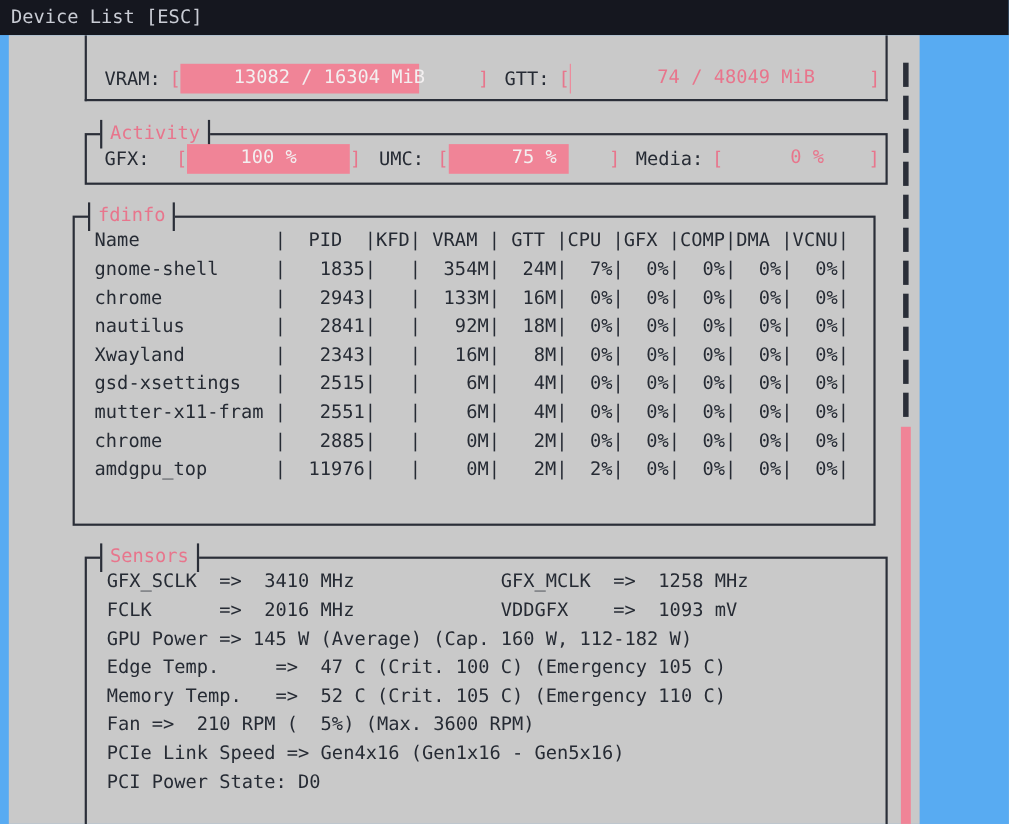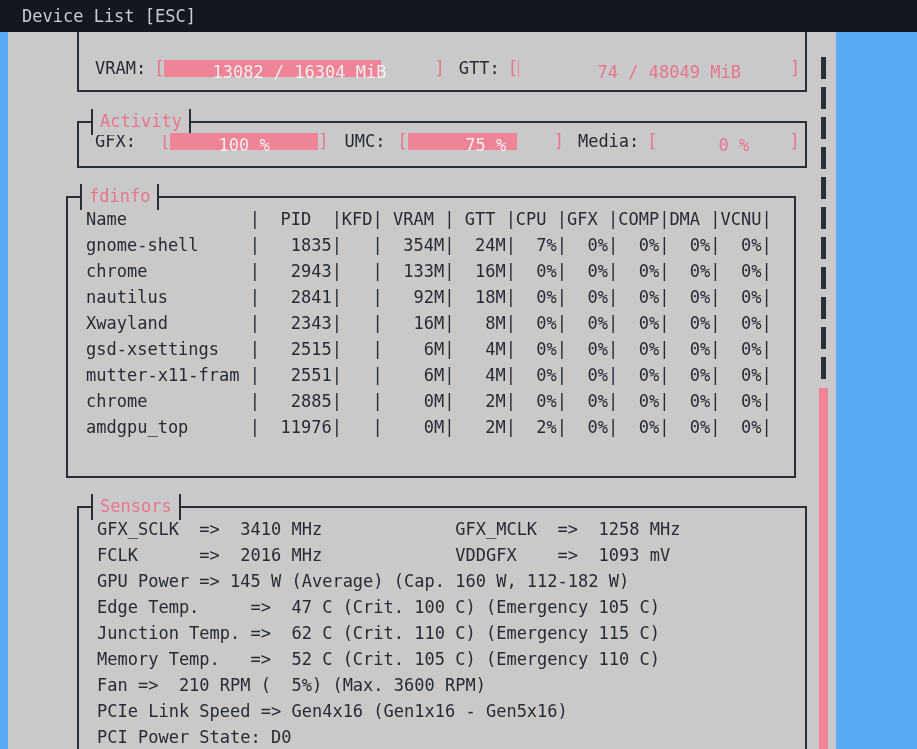--- a/index.html
+++ b/index.html
@@ -10,32 +10,32 @@
     --blue:#58abf2;
     --tbbg:#15171f;
     --tbfg:#c9ccd4;
     --border:#2a2e38;
     --gwhite:#f3eff0;
   }
   *{box-sizing:border-box;margin:0;padding:0;}
   html,body{width:917px;height:749px;overflow:hidden;}
   body{font-family:"DejaVu Sans Mono","Liberation Mono",monospace;font-size:17px;color:var(--ink);background:var(--blue);}
   .screen{position:absolute;inset:0;width:917px;height:749px;}
-  .titlebar{position:absolute;left:0;top:0;width:917px;height:32px;background:var(--tbbg);color:var(--tbfg);display:flex;align-items:center;padding-left:22px;white-space:pre;}
+  .titlebar{position:absolute;left:0;top:0;width:917px;height:32px;background:var(--tbbg);color:var(--tbfg);display:flex;align-items:center;padding-left:10px;white-space:pre;}
   .term{position:absolute;left:0;top:32px;width:917px;height:717px;background:var(--blue);}
   .panel{position:absolute;left:8px;top:0;width:828px;height:717px;background:var(--panel);overflow:hidden;}
 
   .box{position:absolute;border:2px solid var(--border);}
   .box.no-top{border-top:none;}
   .box-title{position:absolute;top:-14px;left:12px;height:26px;line-height:24px;padding:0 7px;background:var(--panel);color:var(--pinktext);border-left:2px solid var(--border);border-right:2px solid var(--border);white-space:pre;}
 
   .gauge-row{display:flex;align-items:center;white-space:pre;}
   .lbl{color:var(--ink);white-space:pre;}
   .bk{color:var(--pinktext);white-space:pre;}
-  .gauge{position:relative;display:inline-block;height:17px;vertical-align:middle;}
+  .gauge{position:relative;display:inline-block;height:27px;vertical-align:middle;}
   .gfill{position:absolute;left:0;top:0;bottom:0;background:var(--pink);}
   .glabel{position:absolute;left:0;top:0;width:100%;height:100%;text-align:center;line-height:25px;white-space:pre;}
   .on-fill{color:var(--gwhite);}
   .on-track{color:var(--pinktext);}
 
   .ftable{position:absolute;left:18px;top:8px;right:4px;}
   .trow{height:26px;line-height:26px;white-space:pre;}
   .sensors-list{position:absolute;left:18px;top:8px;right:4px;}
   .sensor-line{height:26px;line-height:26px;white-space:pre;}
 
@@ -126,21 +126,20 @@
         </div>
       </div>
 
       <div class="box" id="sensors-box">
         <span class="box-title">Sensors</span>
         <div class="sensors-list">
           <div class="sensor-line">GFX_SCLK  =&gt;  3410 MHz             GFX_MCLK  =&gt;  1258 MHz</div>
           <div class="sensor-line">FCLK      =&gt;  2016 MHz             VDDGFX    =&gt;  1093 mV</div>
           <div class="sensor-line">GPU Power =&gt; 145 W (Average) (Cap. 160 W, 112-182 W)</div>
           <div class="sensor-line">Edge Temp.     =&gt;  47 C (Crit. 100 C) (Emergency 105 C)</div>
-          <div class="sensor-line">Junction Temp. =&gt;  62 C (Crit. 110 C) (Emergency 115 C)</div>
           <div class="sensor-line">Memory Temp.   =&gt;  52 C (Crit. 105 C) (Emergency 110 C)</div>
           <div class="sensor-line">Fan =&gt;  210 RPM (  5%) (Max. 3600 RPM)</div>
           <div class="sensor-line">PCIe Link Speed =&gt; Gen4x16 (Gen1x16 - Gen5x16)</div>
           <div class="sensor-line">PCI Power State: D0</div>
         </div>
       </div>
 
       <div class="scroll-track">
           <div class="dash" style="top: 25px;"></div>
           <div class="dash" style="top: 55px;"></div>

